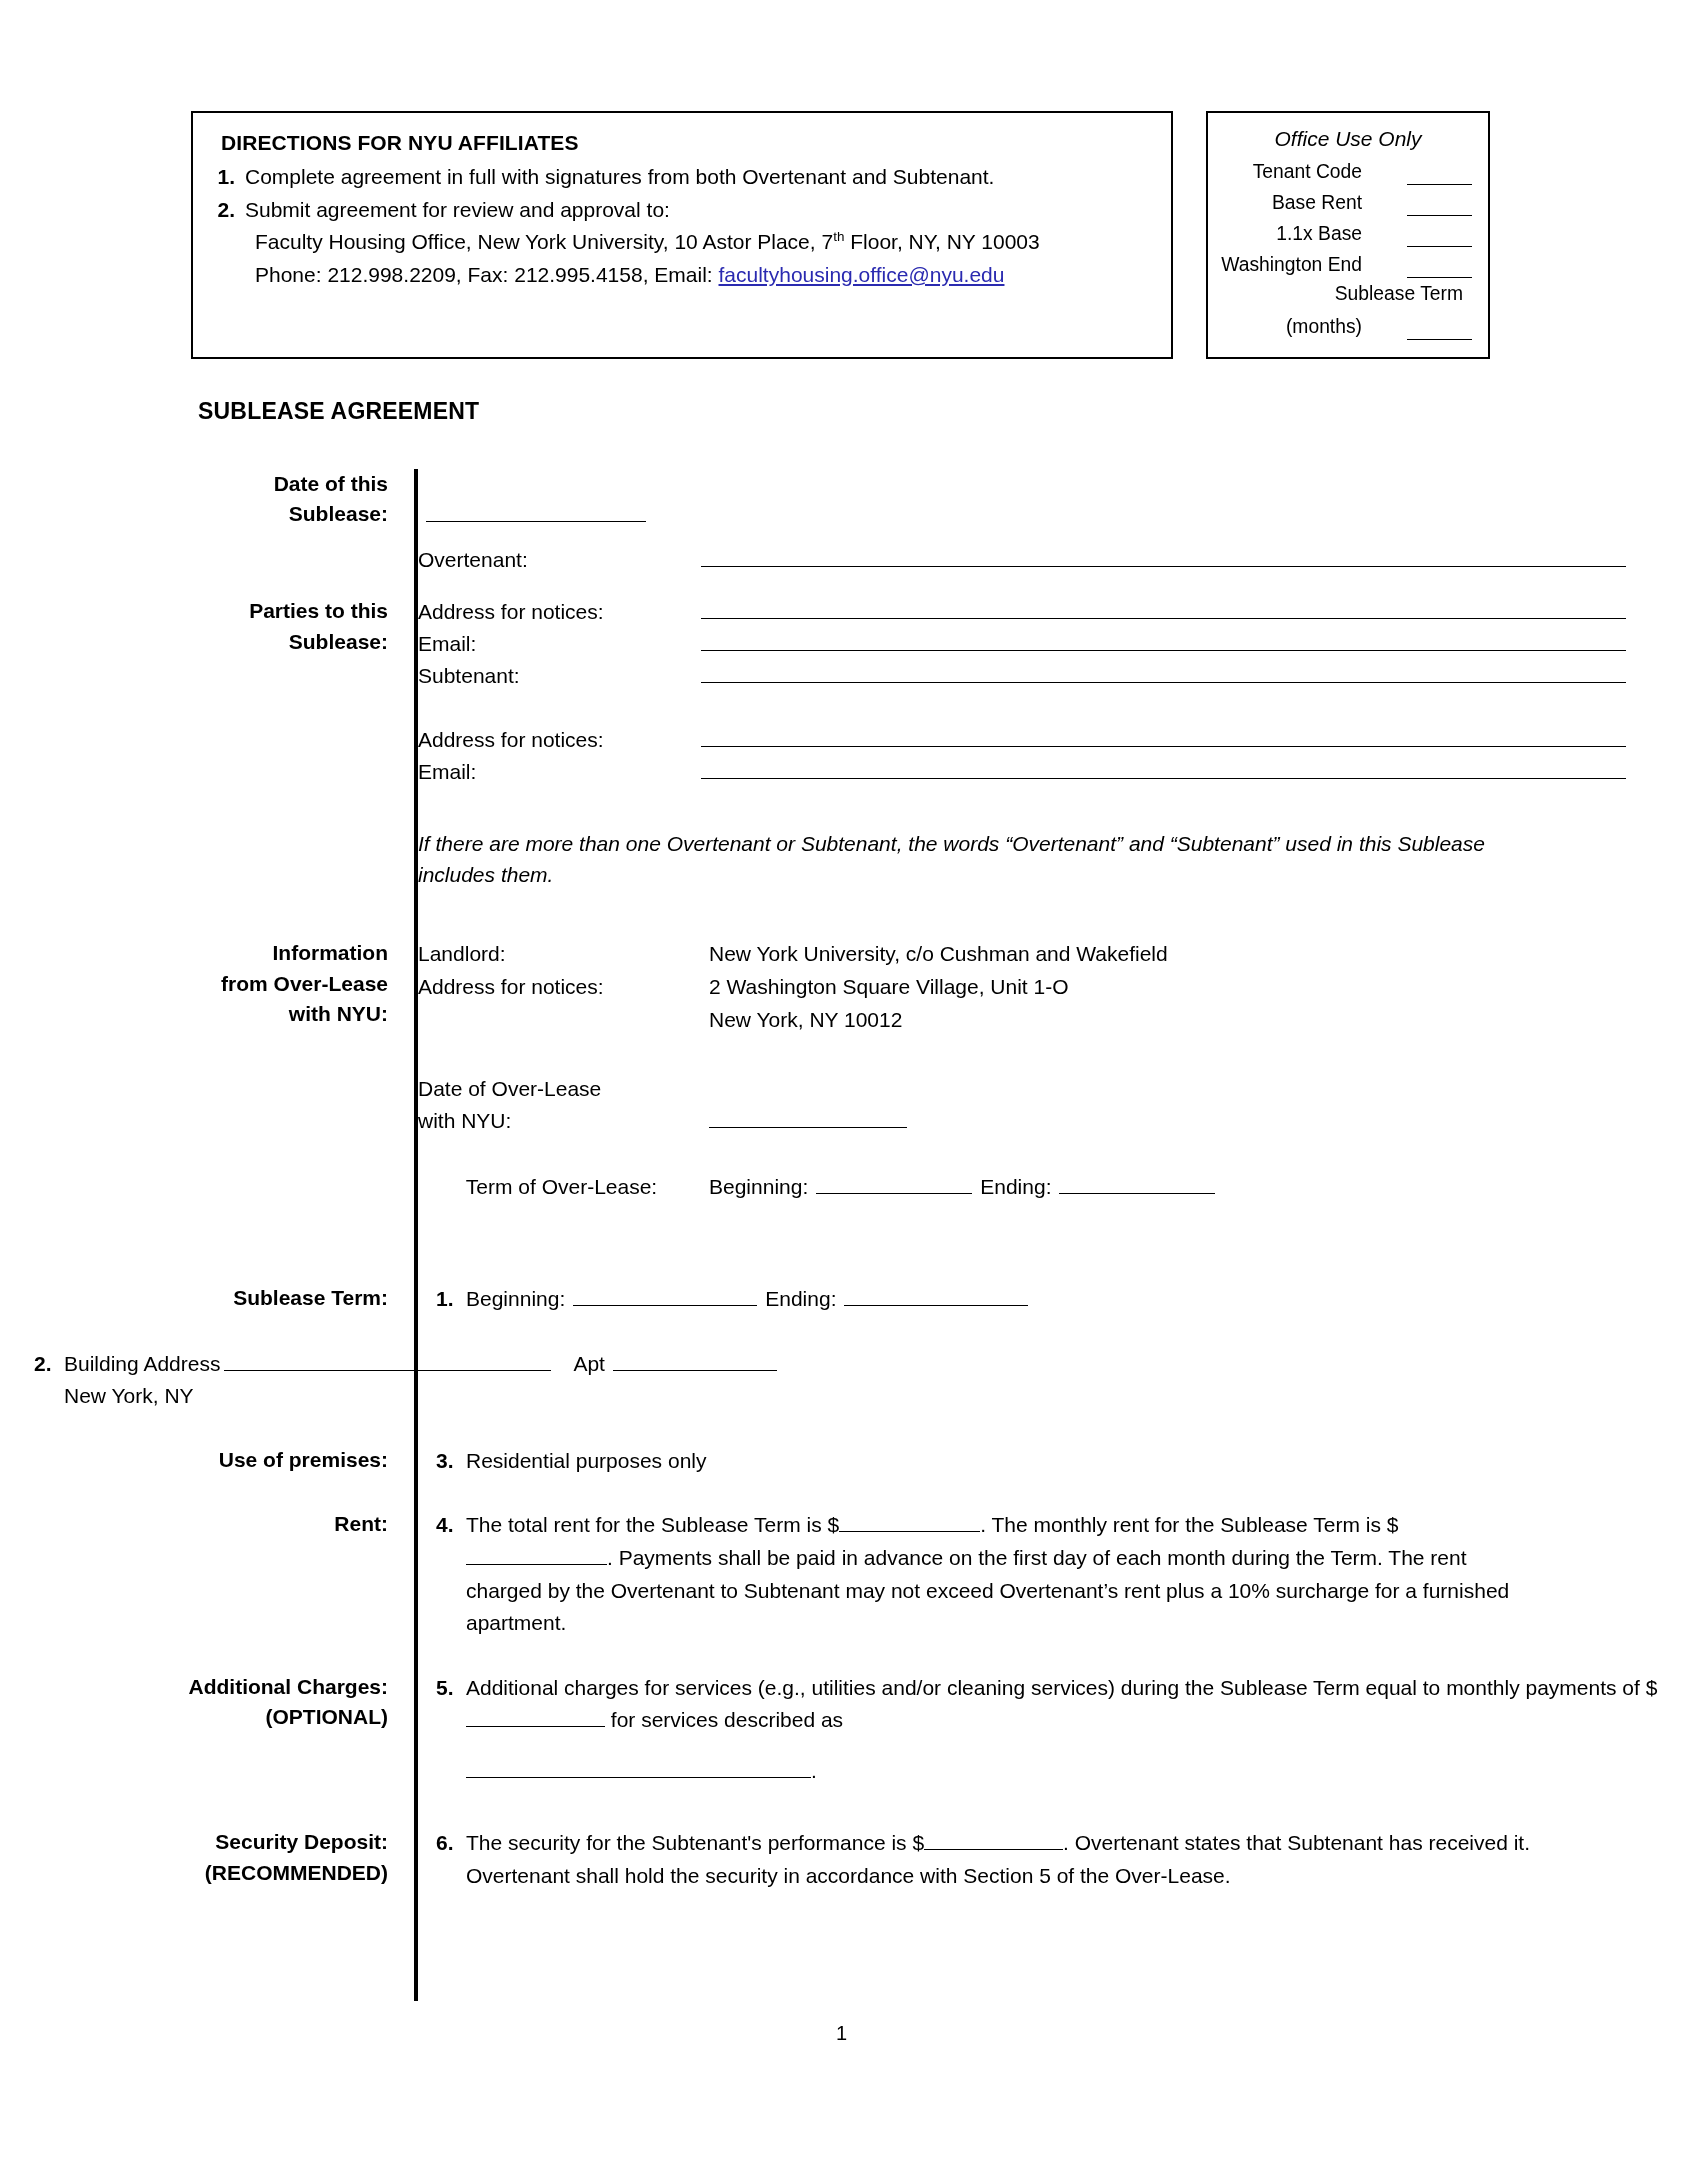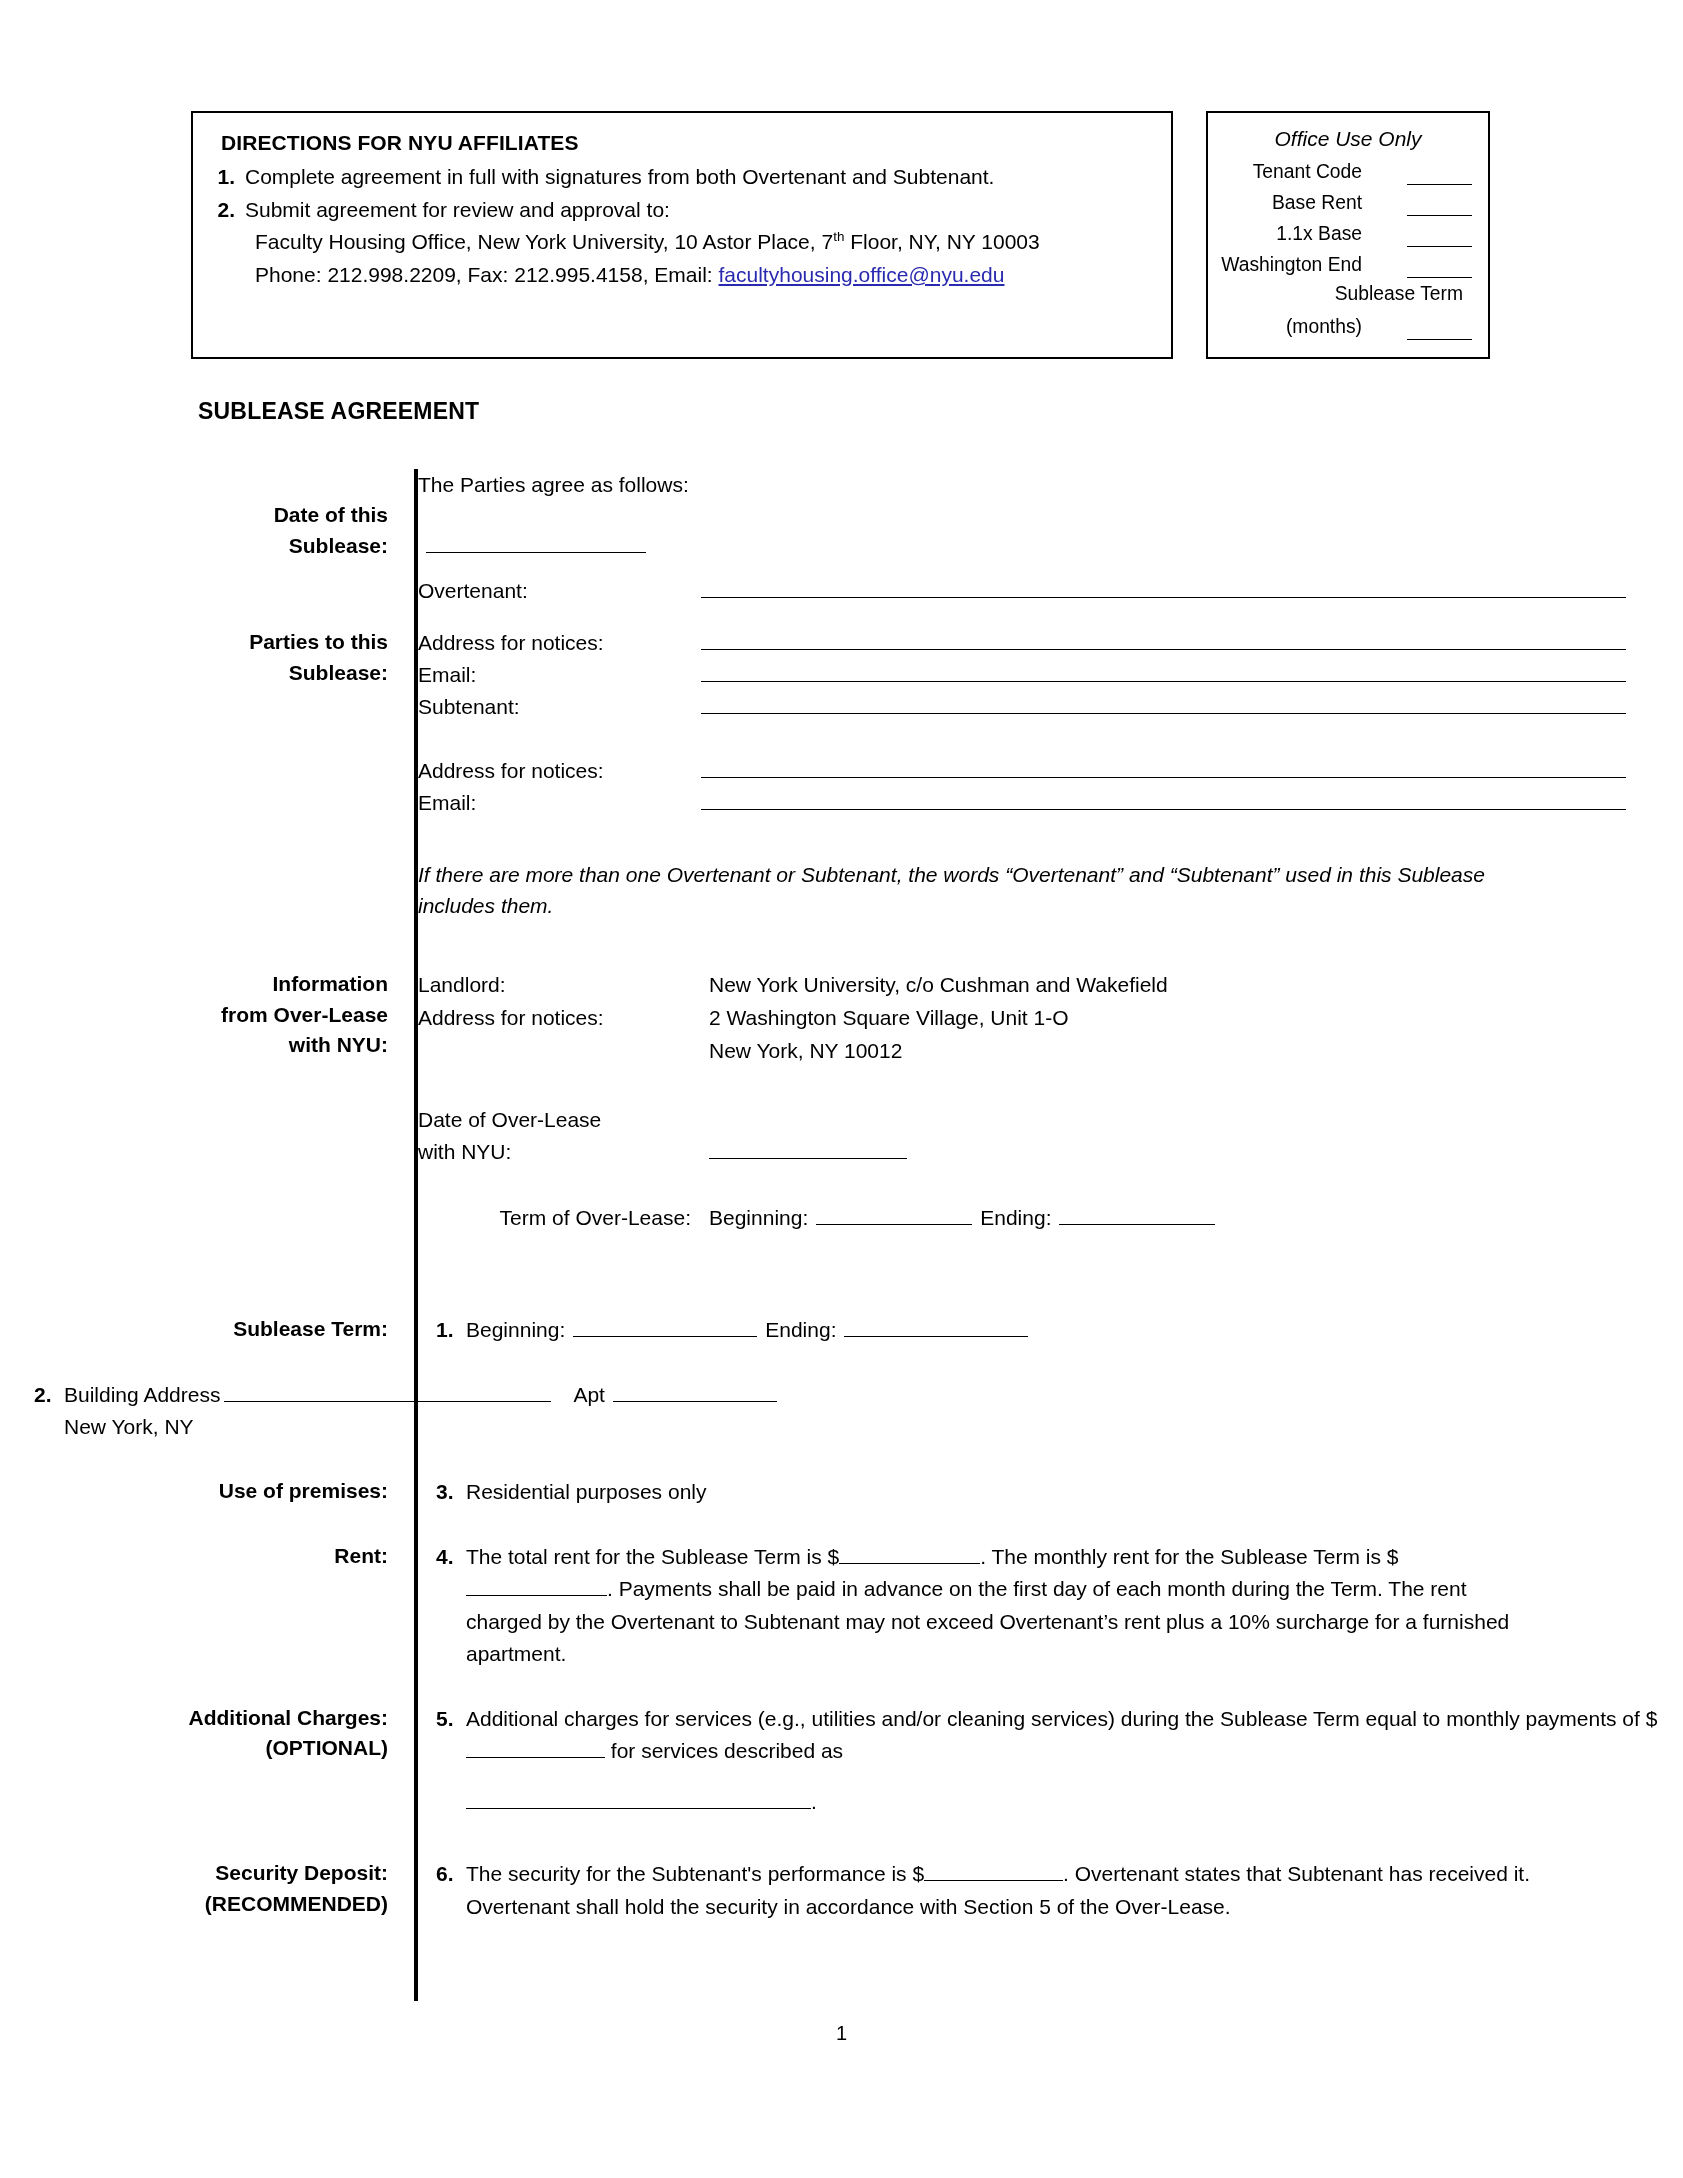--- a/index.html
+++ b/index.html
@@ -286,21 +286,20 @@
   </div>
 
   <div class="doc-title">SUBLEASE AGREEMENT</div>
 
   <div class="vrule"></div>
 
   <div class="body">
 
     <div class="row">
       <div class="gutter"></div>
-      <div class="content">The Parties agree as follows:</div>
     </div>
 
     <div class="row">
       <div class="gutter">
         <div>Date of this</div>
         <div>Sublease:</div>
       </div>
       <div class="content">
         <div style="height:30px"></div>
         <div style="padding-left:8px">
@@ -388,21 +387,21 @@
           <span class="fl-label" style="width:283px">Date of Over-Lease</span>
         </div>
         <div class="fieldline" style="height:32px">
           <span class="fl-label" style="width:283px">with NYU:</span>
           <span class="blank" style="width:198px;margin-left:8px"></span>
         </div>
 
         <div style="height:34px"></div>
 
         <div class="fieldline" style="height:32px">
-          <span class="fl-label" style="width:283px;text-align:right;padding-left:14px">Term of Over-Lease:</span>
+          <span class="fl-label" style="width:283px;text-align:center;padding-left:14px">Term of Over-Lease:</span>
           <span style="padding-left:8px">Beginning:</span>
           <span class="blank" style="width:156px;margin:0 8px"></span>
           <span>Ending:</span>
           <span class="blank" style="width:156px;margin-left:8px"></span>
         </div>
       </div>
     </div>
 
     <div class="sp-40"></div>
 

